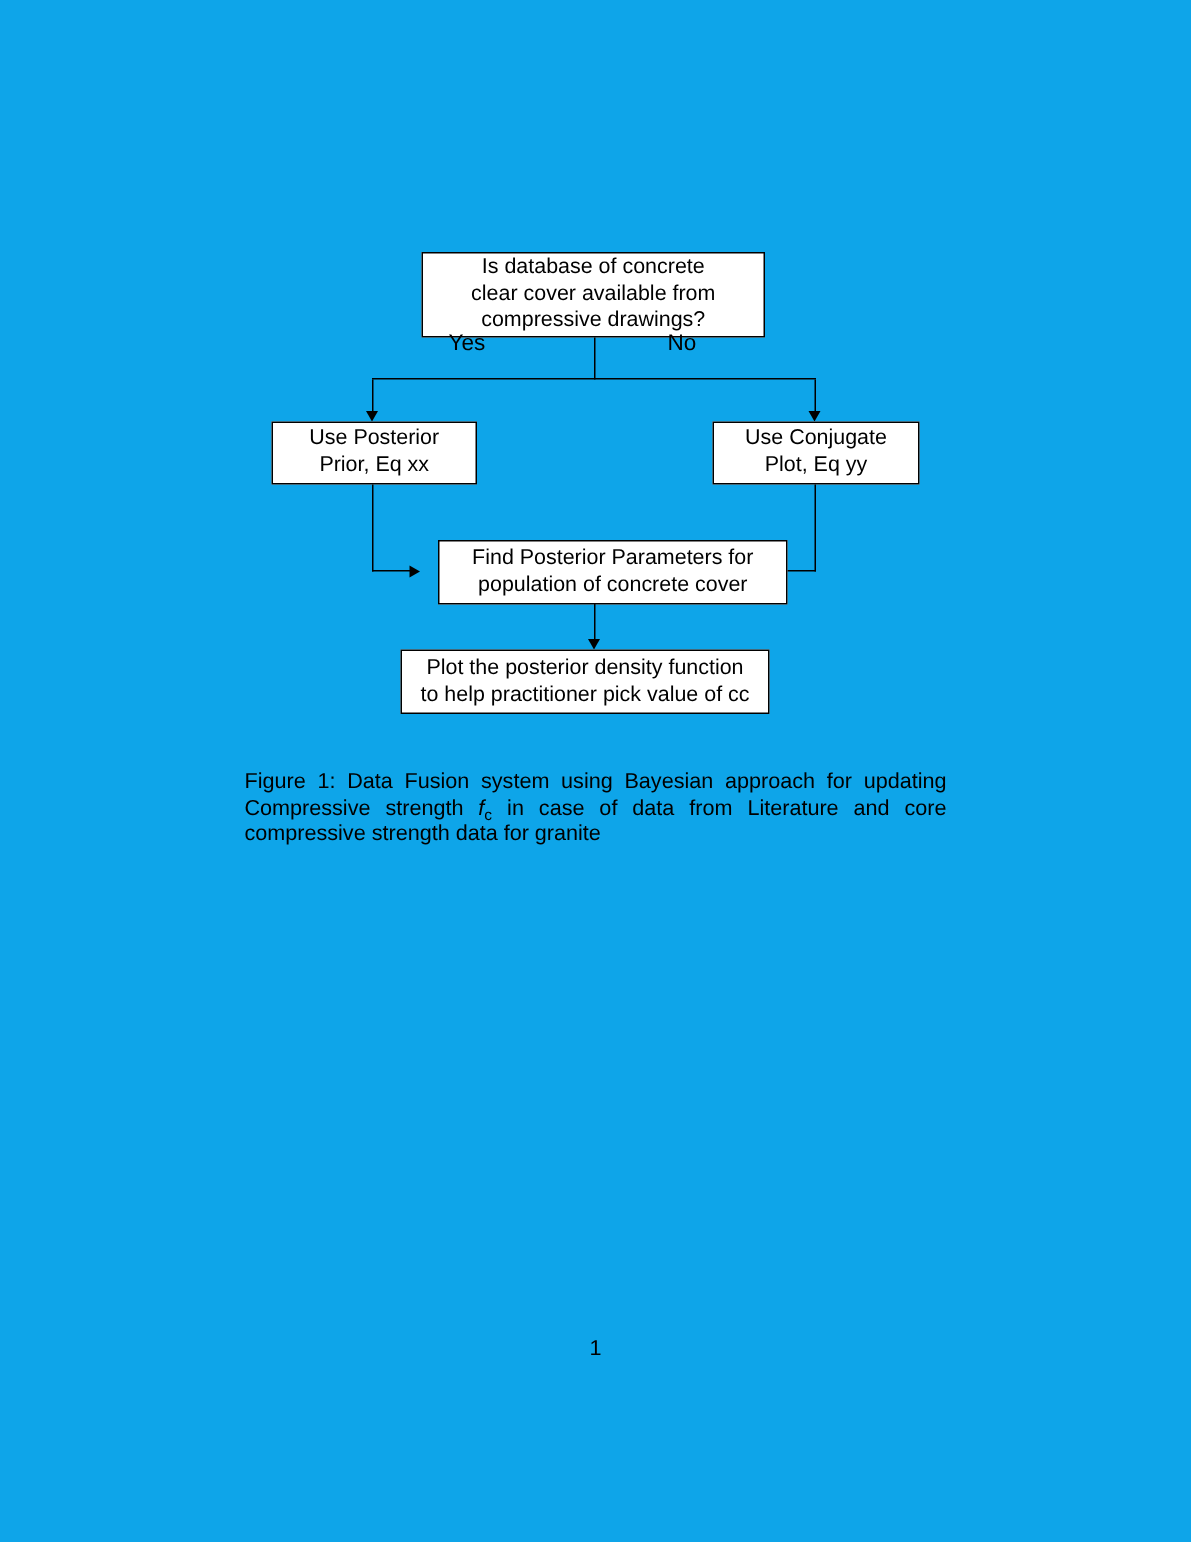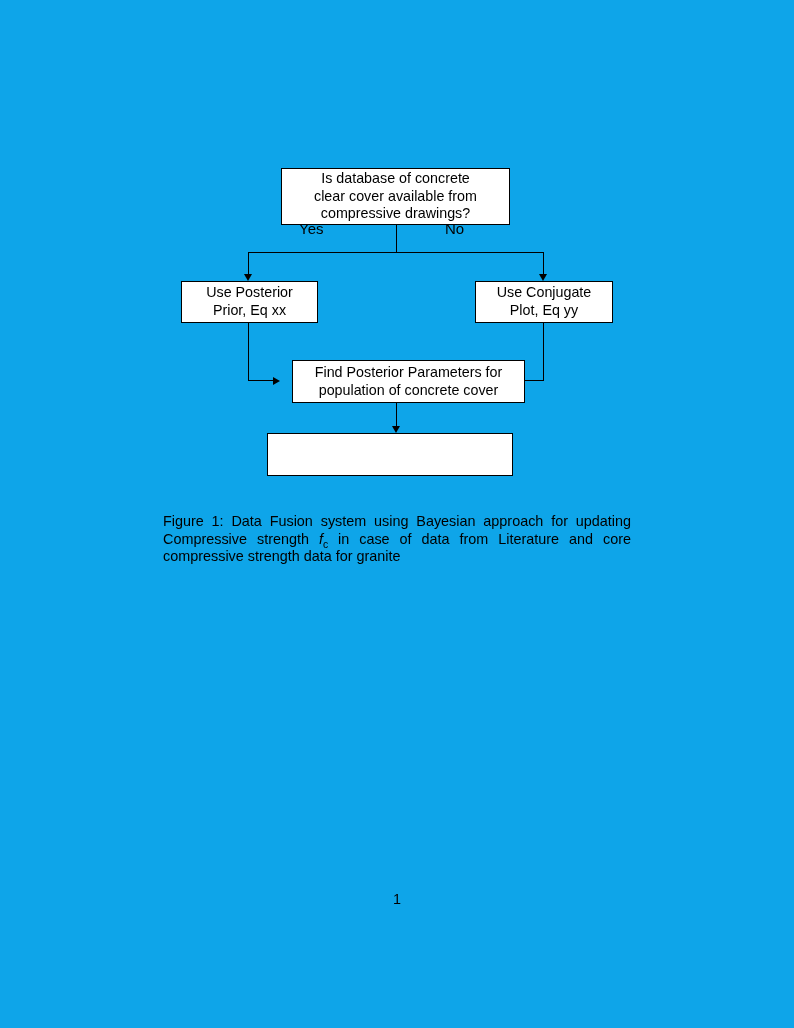--- a/index.html
+++ b/index.html
@@ -138,20 +138,22 @@
 
     <div class="node" id="node-posterior">
       <div>Find Posterior Parameters for</div>
       <div>population of concrete cover</div>
     </div>
 
     <div class="vline" id="ln-post-drop"></div>
     <div class="ah ah-down" id="ah-plot"></div>
 
     <div class="node" id="node-plot">
+      <div>Plot the posterior density function</div>
+      <div>to help practitioner pick value of cc</div>
     </div>
 
   </div>
 
   <p class="caption"><span>Figure 1: Data Fusion system using Bayesian approach for updating Compressive strength </span><i>f</i><sub>c</sub><span> in case of data from Literature and core compressive strength data for granite</span></p>
 
   <div class="page-number">1</div>
 
 </div>
 

